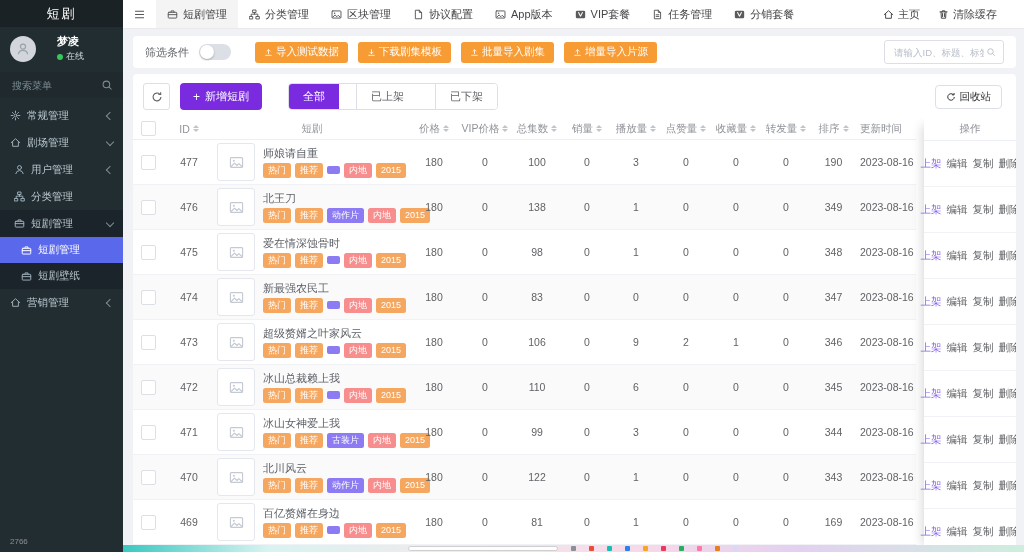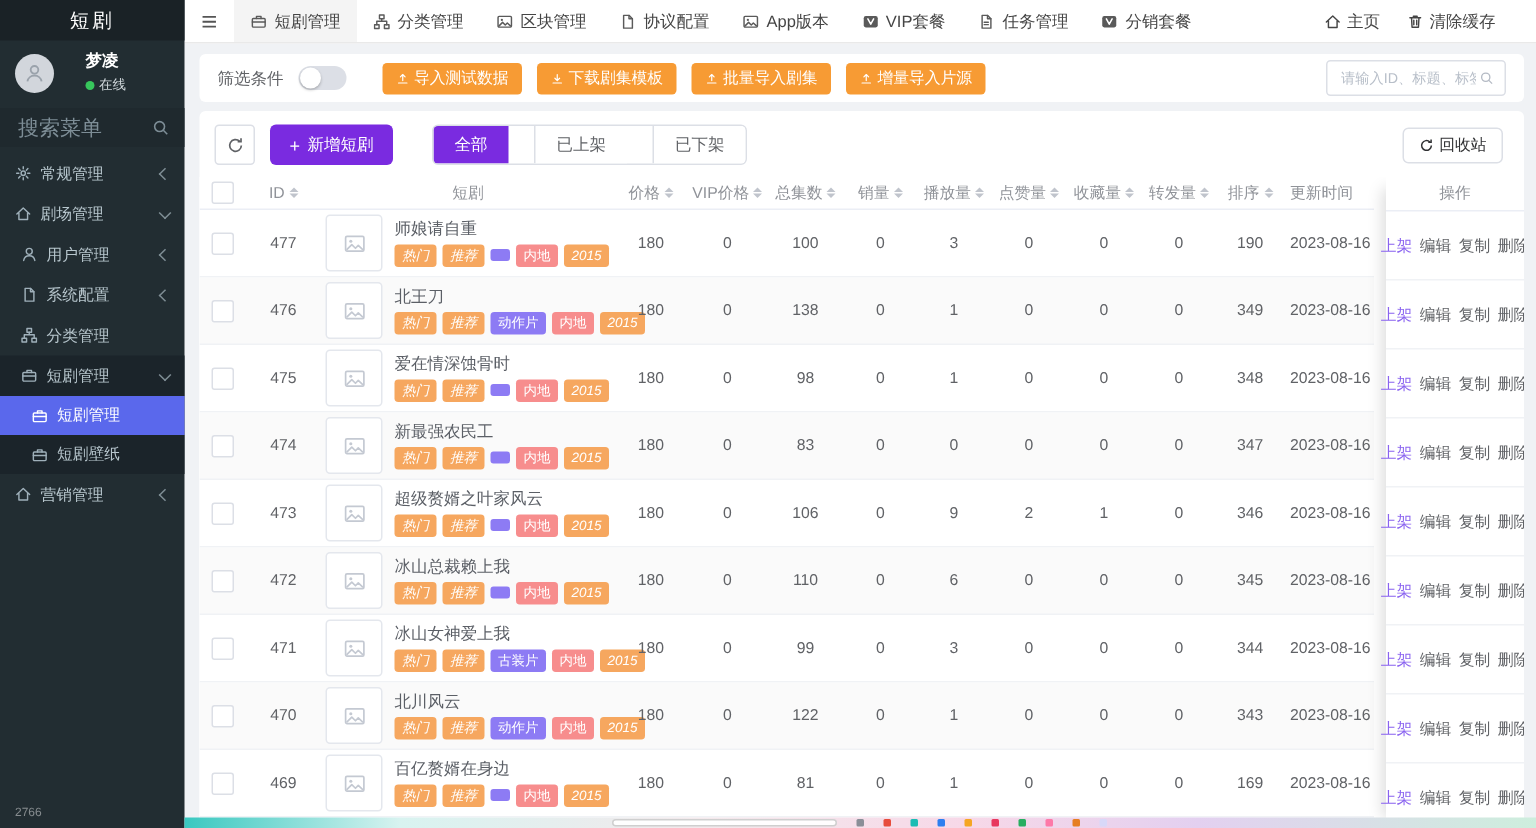--- a/index.html
+++ b/index.html
@@ -9,21 +9,21 @@
   
   .sidebar{width:123px;flex:none;background:#222d32;color:#b8c7ce;position:relative;z-index:5;}
   .sb-header{height:27px;background:#1a2226;color:#fff;display:flex;align-items:center;justify-content:center;font-size:13px;letter-spacing:2px;}
   .sb-user{display:flex;gap:21px;padding:8px 10px 7px;align-items:center;}
   .avatar{width:26px;height:26px;border-radius:50%;background:#d2d6dc;display:flex;align-items:center;justify-content:center;color:#9aa2ab;flex:none;}
   .avatar svg{width:14px;height:14px;}
   .sb-user-name{font-size:11px;color:#fff;font-weight:bold;line-height:12px;}
   .sb-status{font-size:9px;color:#cfd6da;display:flex;align-items:center;gap:3px;margin-top:3px;}
   .dot{width:6px;height:6px;border-radius:50%;background:#37c65c;}
   .sb-search{height:26px;background:#1f292e;display:flex;align-items:center;padding:0 10px;margin:2px 0 4px;}
-  .sb-search input{background:transparent;border:0;outline:0;color:#9fb0ba;font-size:14px;width:100%;}
+  .sb-search input{background:transparent;border:0;outline:0;color:#9fb0ba;font-size:10px;width:100%;}
   .sb-search input::placeholder{color:#7d8d96;}
   .sb-search .ic{color:#7d8d96;}
   .sb-item{height:27px;display:flex;align-items:center;padding:0 10px;font-size:10.5px;gap:6px;cursor:pointer;color:#b8c7ce;}
   .sb-item .ic{color:#9fb0ba;}
   .sb-item.child{padding-left:14px;}
   .sb-item.ingrp{background:#1b242a;}
   .sb-item.sub{padding-left:21px;height:26px;}
   .sb-item.active{background:#5a68ec;color:#fff;}
   .sb-item.active .ic{color:#fff;}
   .chev{margin-left:auto;width:5px;height:5px;border:solid #7f8e95;flex:none;}
@@ -80,21 +80,21 @@
   .sort{display:inline-flex;flex-direction:column;gap:1px;margin-left:3px;}
   .sort i{width:0;height:0;border-left:3px solid transparent;border-right:3px solid transparent;display:block;}
   .sort .up{border-bottom:3.5px solid #c0c4cc;}
   .sort .dn{border-top:3.5px solid #c0c4cc;}
   .thumb{width:36px;height:36px;border:1px solid #e4e7ed;border-radius:3px;display:flex;align-items:center;justify-content:center;color:#c4c9d2;background:#fff;flex:none;}
   .thumb svg{width:15px;height:15px;}
   .d-info{display:flex;flex-direction:column;min-width:0;}
   .d-title{font-size:11px;color:#5b5f66;margin-bottom:4px;line-height:12px;white-space:nowrap;}
   .tags{display:flex;gap:4px;align-items:center;}
   .tag{height:15px;display:flex;align-items:center;padding:0 5px;border-radius:2.5px;font-size:9px;color:#fff;white-space:nowrap;}
-  .tag.orange{background:#f6a75f;font-style:italic;}
+  .tag.orange{background:#f6a75f;}
   .tag.red{background:#f78d8d;}
   .tag.purple{background:#8d7bf4;text-align:center;}
   .tag.dash{width:13px;height:8px;padding:0;background:#8d7bf4;border-radius:2px;}
   .fixed-col{position:absolute;top:0;right:0;bottom:0;width:92px;background:#fff;box-shadow:-9px 0 10px -7px rgba(0,0,0,.15);}
   .f-header{height:22px;display:flex;align-items:center;justify-content:center;font-size:10.5px;color:#909399;border-bottom:1px solid #ebeef5;}
   .f-row{height:45px;display:flex;align-items:center;justify-content:center;gap:5px;border-bottom:1px solid #f0f2f5;font-size:10.5px;}
   .act{color:#606266;cursor:pointer;white-space:nowrap;}
   .act.primary{color:#8a63f0;}
   
   .ic{display:inline-flex;flex:none;}
@@ -157,30 +157,20 @@
           <span class="chev down"></span>
         </div>
         <div class="sb-item child">
           <span class="ic">
             <svg viewBox="0 0 16 16" fill="none" stroke="currentColor" stroke-width="1.4" stroke-linecap="round" stroke-linejoin="round">
               <circle cx="8" cy="5.2" r="2.9"></circle>
               <path d="M2.6 14a5.5 5.5 0 0 1 10.8 0"></path>
             </svg>
           </span>
           <span class="sb-label">用户管理</span>
-          <span class="chev left"></span>
-        </div>
-        <div class="sb-item child">
-          <span class="ic">
-            <svg viewBox="0 0 16 16" fill="none" stroke="currentColor" stroke-width="1.4" stroke-linecap="round" stroke-linejoin="round">
-              <path d="M4 1.8h5.2L12.5 5v9.2H4z"></path>
-              <path d="M9.2 1.8V5h3.3"></path>
-            </svg>
-          </span>
-          <span class="sb-label">系统配置</span>
           <span class="chev left"></span>
         </div>
         <div class="sb-item child">
           <span class="ic">
             <svg viewBox="0 0 16 16" fill="none" stroke="currentColor" stroke-width="1.4" stroke-linecap="round" stroke-linejoin="round">
               <rect x="5.8" y="1.5" width="4.4" height="3.6"></rect>
               <rect x="1" y="10.9" width="4.4" height="3.6"></rect>
               <rect x="10.6" y="10.9" width="4.4" height="3.6"></rect>
               <path d="M8 5.1v2.4M3.2 10.9V7.5h9.6v3.4"></path>
             </svg>

